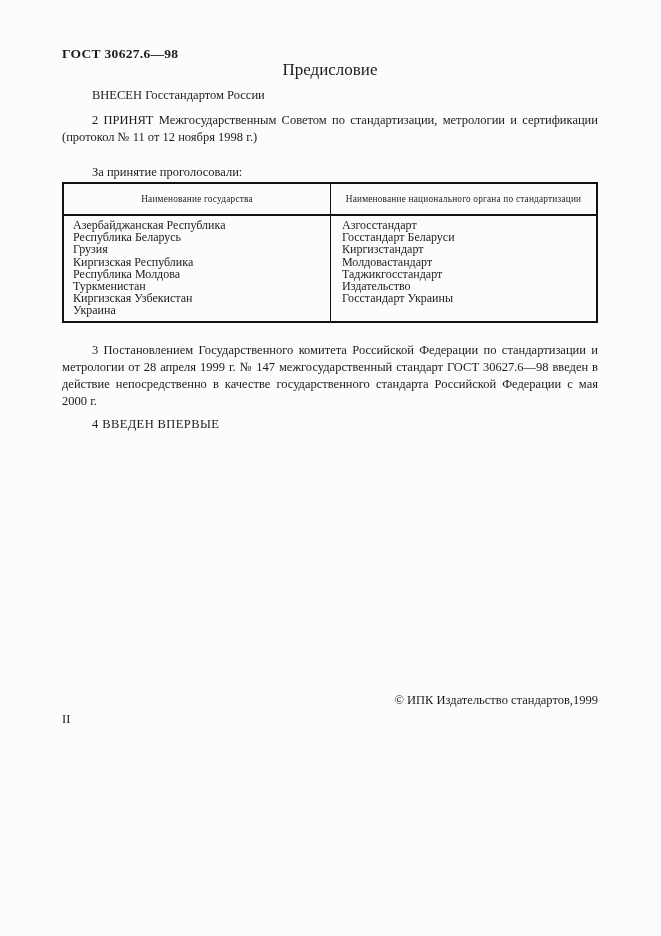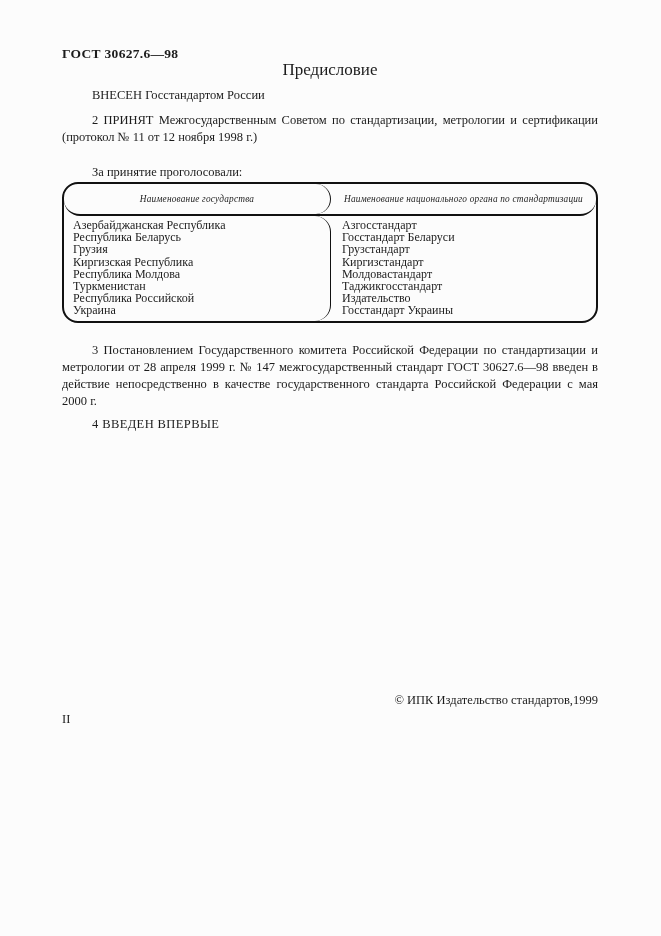--- a/index.html
+++ b/index.html
@@ -1,15 +1,15 @@
 <!DOCTYPE html>
 <html lang="ru"><head>
 <meta charset="utf-8">
 <style>
-  * { margin: 0; padding: 0; box-sizing: border-box; border-radius: 16px; }
+  * { margin: 0; padding: 0; box-sizing: border-box; }
   html, body {
     width: 661px; height: 936px;
     background: #fcfcfc;
     overflow: hidden;
     font-family: "Liberation Serif", "DejaVu Serif", serif;
     color: #1c1c1c;
   }
   .page {
     position: relative;
     width: 661px; height: 936px;
@@ -51,21 +51,21 @@
   .vt-header .vt-cell-left,
   .vt-header .vt-cell-right {
     height: 30px;
     display: flex;
     align-items: center;
     justify-content: center;
     font-size: 9.3px;
     letter-spacing: 0.2px;
     text-align: center;
   }
-  .vt-header { border-bottom: 2px solid #111; font-style: italic; }
+  .vt-header { border-bottom: 2px solid #111; }
   .vt-body .vt-cell-left, .vt-body .vt-cell-right {
     padding: 3px 4px 4px 9px;
     font-size: 12px;
     line-height: 12.2px;
   }
   .vt-body .vt-cell-right { padding-left: 11px; }
   .p3 { margin-top: 19px; }
   .p4 { margin-top: 6px; letter-spacing: 0.4px; }
   .copyright {
     margin-top: 259px;
@@ -104,27 +104,26 @@
       <div class="vt-cell-right">Наименование национального органа по стандартизации</div>
     </div>
     <div class="vt-row vt-body">
       <div class="vt-cell-left" id="col-countries">
           <div>Азербайджанская Республика</div>
           <div>Республика Беларусь</div>
           <div>Грузия</div>
           <div>Киргизская Республика</div>
           <div>Республика Молдова</div>
           <div>Туркменистан</div>
-          <div>Республика Российской</div>
+          <div>Киргизская Узбекистан</div>
           <div>Украина</div>
         </div>
       <div class="vt-cell-right" id="col-agencies">
           <div>Азгосстандарт</div>
           <div>Госстандарт Беларуси</div>
-          <div>Грузстандарт</div>
           <div>Киргизстандарт</div>
           <div>Молдовастандарт</div>
           <div>Таджикгосстандарт</div>
           <div>Издательство</div>
           <div>Госстандарт Украины</div>
         </div>
     </div>
   </div>
 
   <p class="para p3">3  Постановлением Государственного комитета Российской Федерации по стандартизации и метрологии от 28 апреля 1999 г. № 147 межгосударственный стандарт ГОСТ 30627.6—98 введен в действие непосредственно в качестве государственного стандарта Российской Федерации с мая 2000 г.</p>

